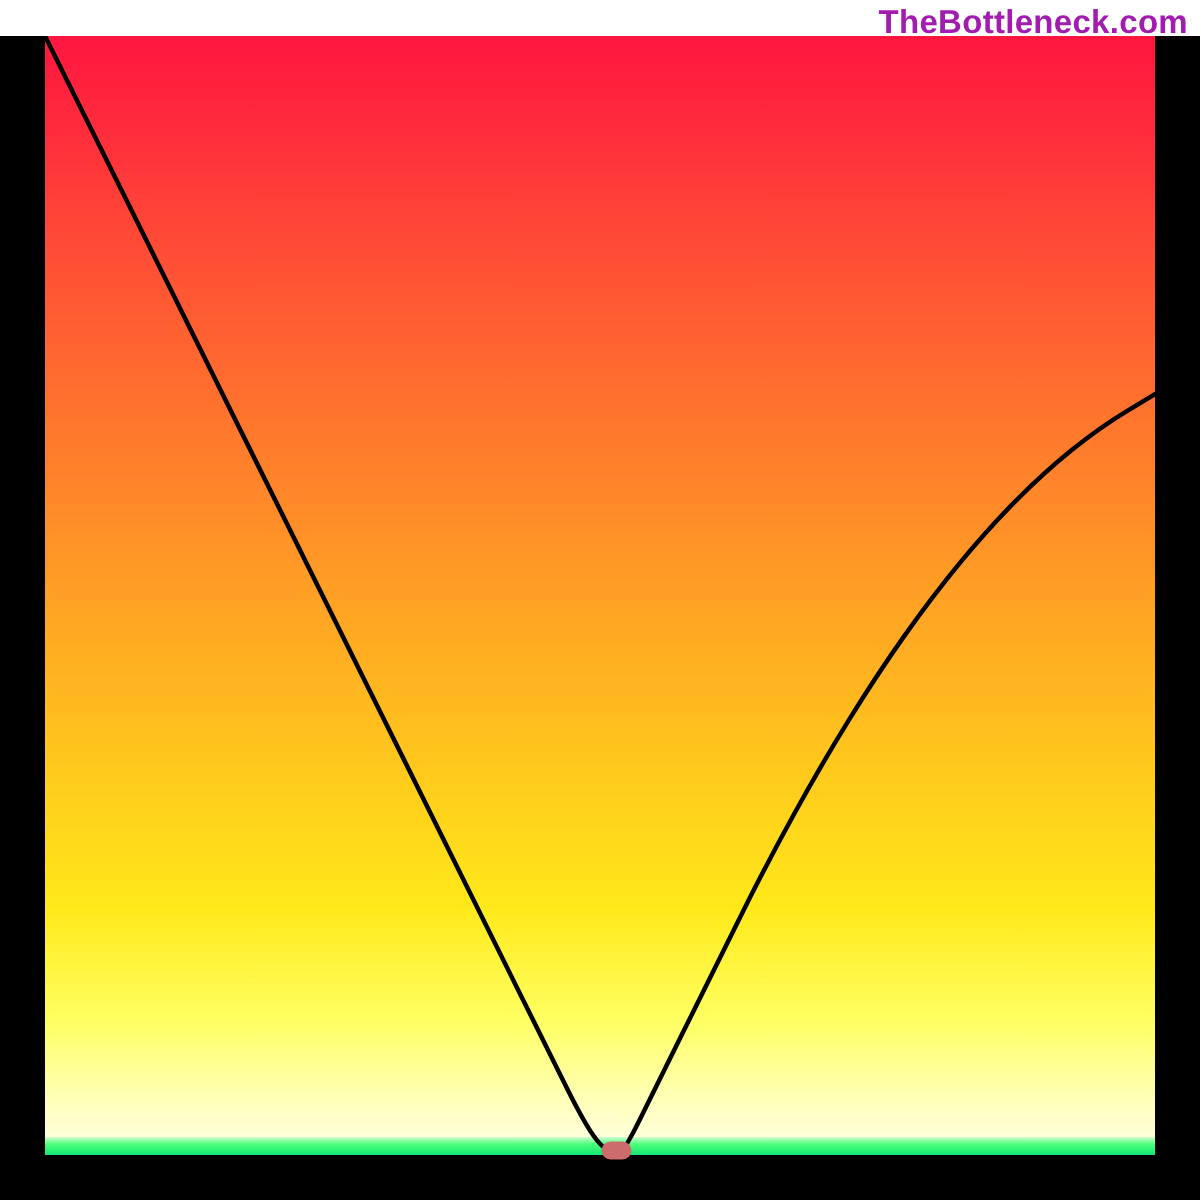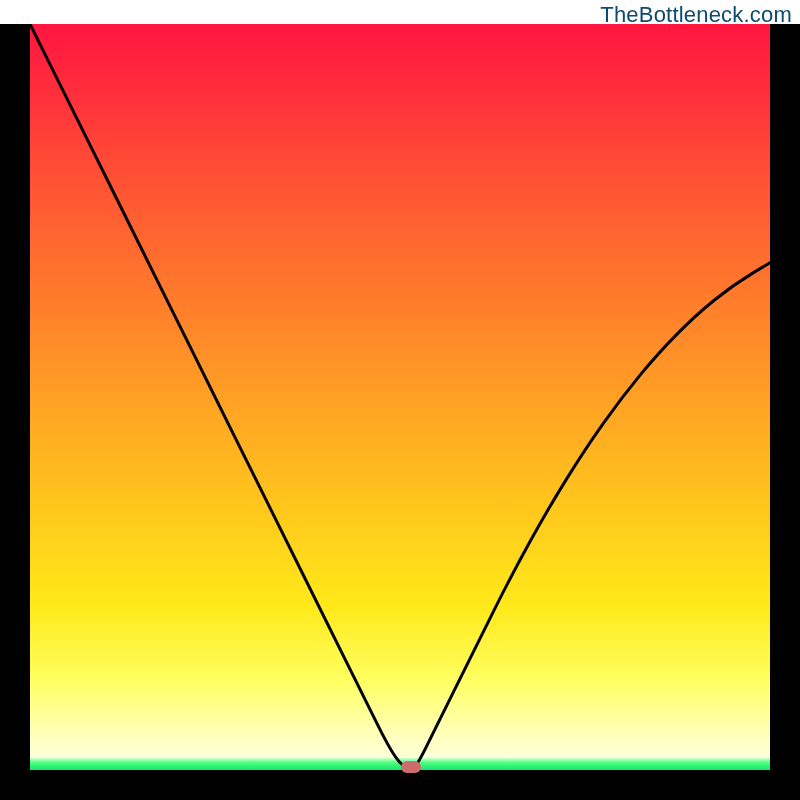--- a/index.html
+++ b/index.html
@@ -13,22 +13,22 @@
   .frame {
     position: relative;
     width: 800px;
     height: 800px;
   }
   .attribution {
     position: absolute;
     top: 2px;
     right: 8px;
     font-size: 22px;
-    font-weight: 400;
-    color: #0c4a6e;
+    font-weight: 700;
+    color: #a21caf;
     letter-spacing: 0.2px;
   }
   .outer-black {
     position: absolute;
     left: 0;
     top: 24px;
     width: 800px;
     height: 776px;
     background: #000;
   }

